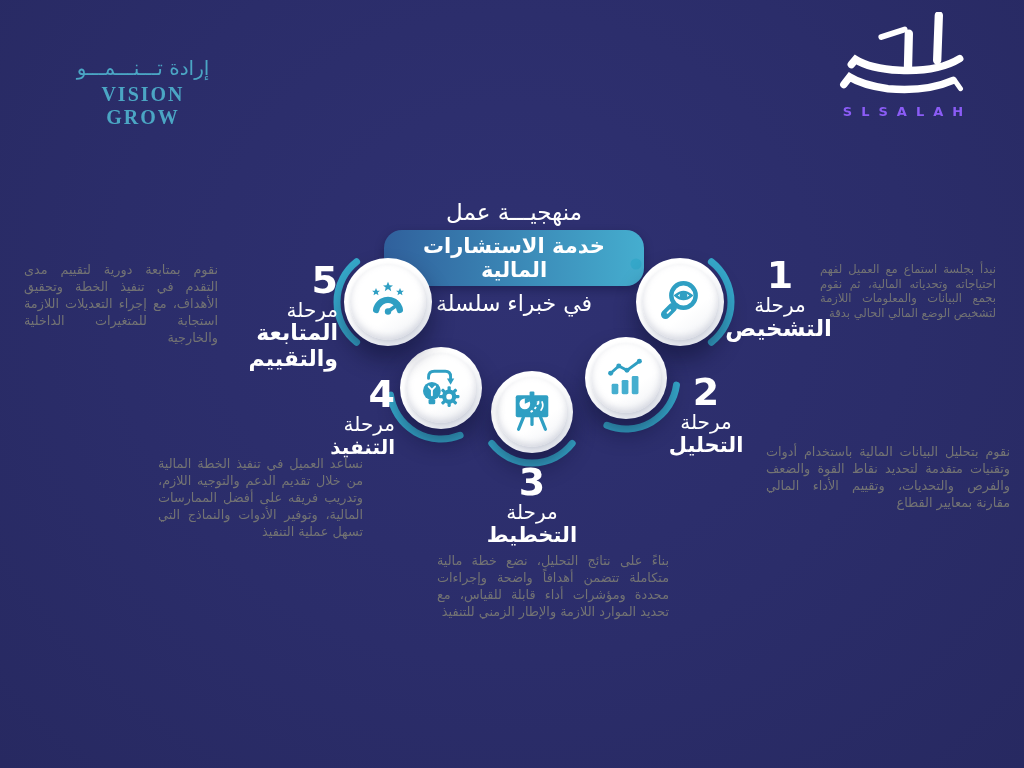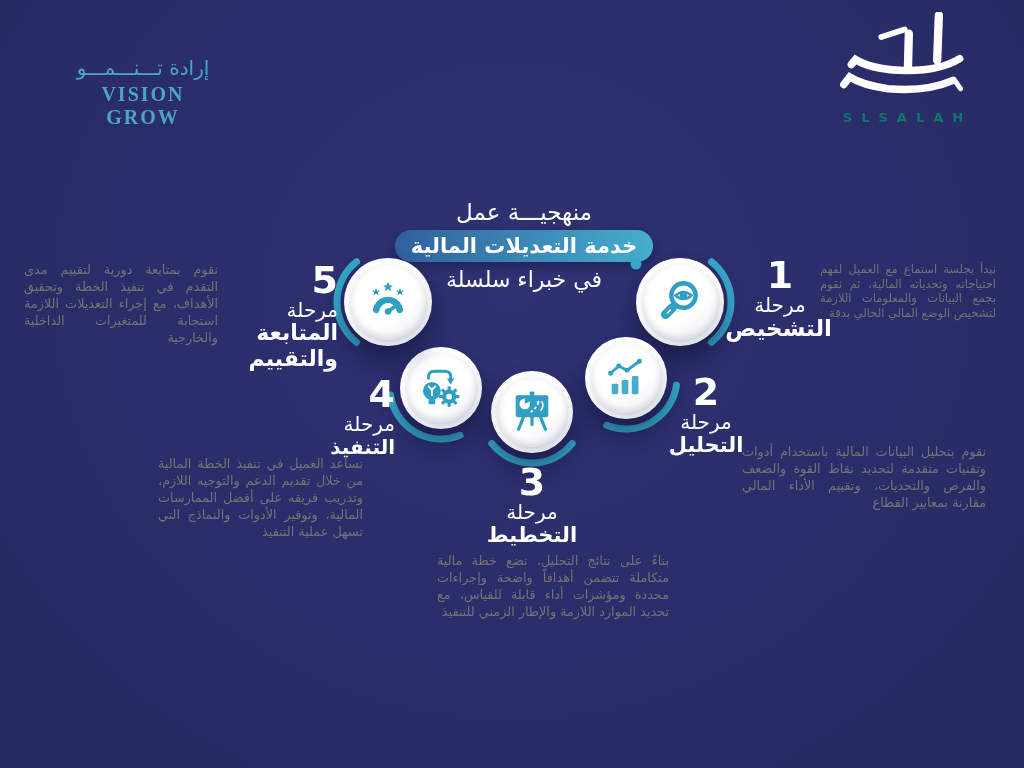--- a/index.html
+++ b/index.html
@@ -7,23 +7,23 @@
     width:1024px;height:768px;position:relative;overflow:hidden;
     background:radial-gradient(ellipse at 50% 38%, #2f3172 0%, #2b2d6a 55%, #272961 100%);
     font-family:"DejaVu Sans", sans-serif;
   }
   
   .brand-left{position:absolute;left:64px;top:56px;color:#4ba6c4;text-align:center;width:158px;}
   .brand-left .ar{font-size:20px;letter-spacing:1px;direction:rtl;}
   .brand-left .en{font-family:"Liberation Serif", serif;font-weight:bold;font-size:20px;letter-spacing:2px;margin-top:3px;}
   .brand-right{position:absolute;left:824px;top:12px;width:158px;text-align:center;}
   .brand-right svg{display:block;margin:0 auto;}
-  .brand-right .wordmark{color:#0f766e;font-size:13px;font-weight:bold;letter-spacing:9px;margin-top:8px;padding-left:9px;}
-  
-  .title{position:absolute;left:394px;top:199px;width:260px;text-align:center;color:#fff;direction:rtl;}
+  .brand-right .wordmark{color:#8b5cf6;font-size:13px;font-weight:bold;letter-spacing:9px;margin-top:2px;padding-left:9px;}
+  
+  .title{position:absolute;left:384px;top:199px;width:260px;text-align:center;color:#fff;direction:rtl;}
   .title .t1{font-size:23px;}
   .title .t2{display:inline-block;margin-top:5px;padding:4px 16px;border-radius:18px;
     background:linear-gradient(90deg,#30609c 0%,#45aecf 100%);
     font-size:21px;font-weight:bold;box-shadow:0 4px 10px rgba(10,12,45,.35);}
   .title .t3{font-size:22px;margin-top:5px;}
   
   .circle{position:absolute;border-radius:50%;
     background:linear-gradient(150deg,#ffffff 40%,#d9dde6 100%);
     box-shadow:0 14px 22px rgba(8,10,40,.45);}
   .plate{position:absolute;inset:6px;border-radius:50%;
@@ -61,21 +61,21 @@
       <path d="M158 56 Q132 72 86 70 Q50 68 33 57 L28 63" stroke-width="9"></path>
       <path d="M150 82 Q118 96 72 92 Q42 88 26 78 L19 87" stroke-width="9"></path>
       <path d="M152 82 L159 92" stroke-width="6"></path>
     </g>
   </svg>
   <div class="wordmark">SLSALAH</div>
 </div>
 
 <div class="title">
   <div class="t1">منهجيـــة عمل</div>
-  <div><span class="t2">خدمة التعديلات المالية</span></div>
+  <div><span class="t2">خدمة الاستشارات المالية</span></div>
   <div class="t3">في خبراء سلسلة</div>
 </div>
 
 <svg class="overlay" width="1024" height="768" viewBox="0 0 1024 768">
   <g fill="none" stroke="#35a7c9" stroke-width="7" stroke-linecap="round">
     <path d="M711.4 261.8 A 51 51 0 0 1 711.4 342.2"></path>
     <path d="M676.5 385.1 A 51 51 0 0 1 606.9 425.3"></path>
     <path d="M572.2 443.4 A 51 51 0 0 1 491.8 443.4"></path>
     <path d="M460.1 435.3 A 51 51 0 0 1 390.5 395.1"></path>
     <path d="M356.6 342.2 A 51 51 0 0 1 356.6 261.8"></path>
@@ -204,16 +204,16 @@
   <div class="name">التنفيذ</div>
 </div>
 
 <div class="stage-label s5 align-right" style="left:208px;top:260px;width:130px;">
   <div class="num">5</div>
   <div class="word">مرحلة</div>
   <div class="name">المتابعة والتقييم</div>
 </div>
 
 <p class="desc" style="left:820px;top:262px;width:176px;font-size:11.5px;line-height:14.5px;">نبدأ بجلسة استماع مع العميل لفهم احتياجاته وتحدياته المالية، ثم نقوم بجمع البيانات والمعلومات اللازمة لتشخيص الوضع المالي الحالي بدقة</p>
-<p class="desc" style="left:742px;top:443px;width:244px;">نقوم بتحليل البيانات المالية باستخدام أدوات وتقنيات متقدمة لتحديد نقاط القوة والضعف والفرص والتحديات، وتقييم الأداء المالي مقارنة بمعايير القطاع</p>
+<p class="desc" style="left:766px;top:443px;width:244px;">نقوم بتحليل البيانات المالية باستخدام أدوات وتقنيات متقدمة لتحديد نقاط القوة والضعف والفرص والتحديات، وتقييم الأداء المالي مقارنة بمعايير القطاع</p>
 <p class="desc" style="left:437px;top:552px;width:232px;">بناءً على نتائج التحليل، نضع خطة مالية متكاملة تتضمن أهدافاً واضحة وإجراءات محددة ومؤشرات أداء قابلة للقياس، مع تحديد الموارد اللازمة والإطار الزمني للتنفيذ</p>
 <p class="desc" style="left:158px;top:455px;width:205px;">نساعد العميل في تنفيذ الخطة المالية من خلال تقديم الدعم والتوجيه اللازم، وتدريب فريقه على أفضل الممارسات المالية، وتوفير الأدوات والنماذج التي تسهل عملية التنفيذ</p>
 <p class="desc" style="left:24px;top:261px;width:194px;">نقوم بمتابعة دورية لتقييم مدى التقدم في تنفيذ الخطة وتحقيق الأهداف، مع إجراء التعديلات اللازمة استجابة للمتغيرات الداخلية والخارجية</p>
 
 </body></html>

